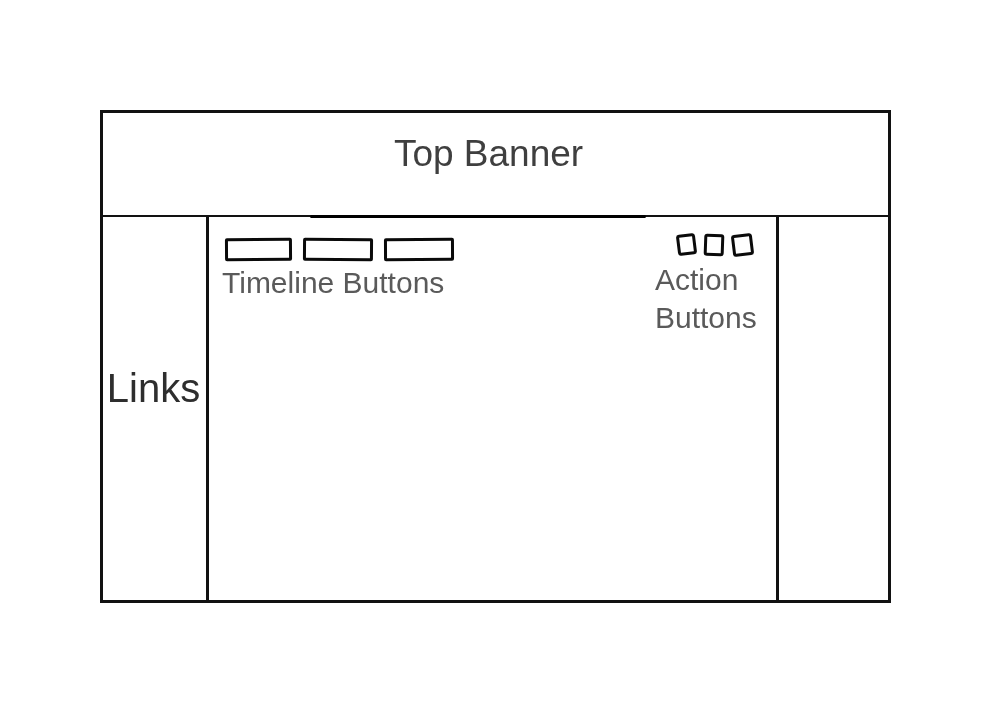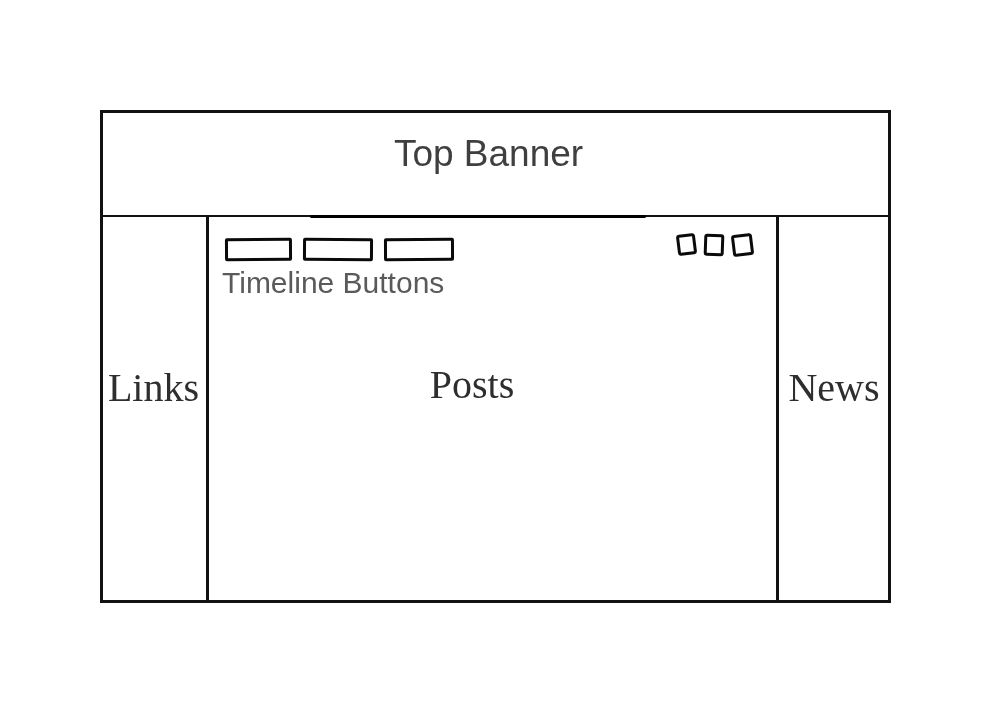--- a/index.html
+++ b/index.html
@@ -77,21 +77,20 @@
     font-size: 37px;
     line-height: 1;
     color: var(--heading-text, #3f3f3f);
     white-space: nowrap;
   }
   .section-title {
     font-size: 40px;
     line-height: 1;
     color: var(--section-text, #2e2e2e);
     white-space: nowrap;
-    font-family: Liberation Serif, serif;
   }
   .caption {
     font-size: 30px;
     color: var(--caption-text, #5a5a5a);
   }
 
   
   .posts-title-wrap {
     position: absolute;
     left: 0; top: 148px;
@@ -168,23 +167,18 @@
     <div class="timeline-btn"></div>
         <div class="timeline-btn"></div>
       </div>
     <span class="caption timeline-caption">Timeline Buttons</span>
 
     <div class="action-group">
       <div class="action-btn"></div>
     <div class="action-btn"></div>
         <div class="action-btn"></div>
       </div>
+    <span class="caption action-caption">Action Buttons</span>
 
-    <div class="posts-title-wrap">
-      <span class="section-title">Posts</span>
-    </div>
   </div>
 
-  <div class="region region-news">
-    <span class="section-title">News</span>
-  </div>
 
 </div>
 
 </body></html>

